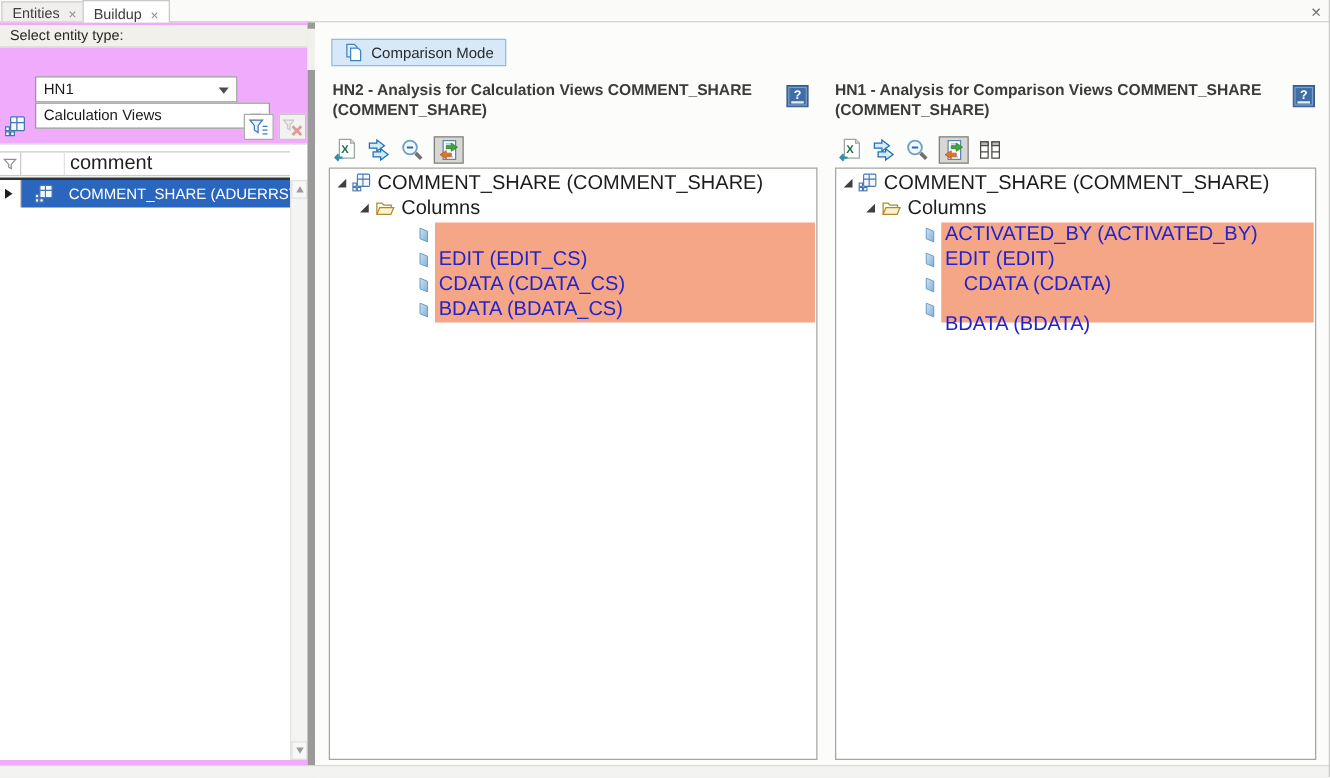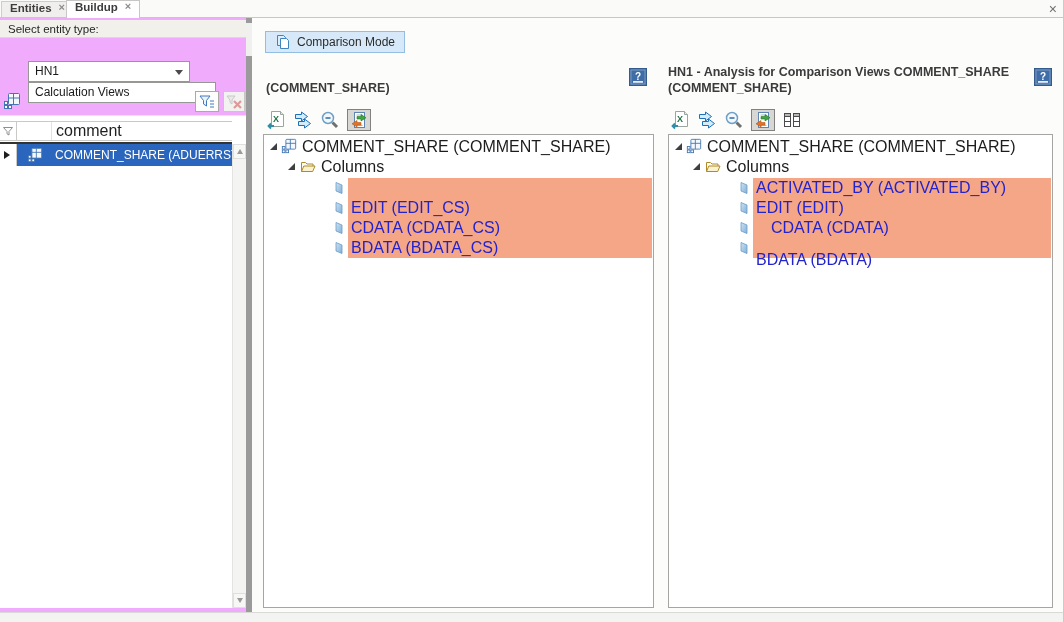--- a/index.html
+++ b/index.html
@@ -1,21 +1,21 @@
 <!DOCTYPE html>
 <html><head>
 <meta charset="utf-8">
 <style>
   html,body{margin:0;padding:0;background:#E9E9E7;}
   *{box-sizing:border-box;font-family:"Liberation Sans",sans-serif;}
   #app{position:relative;width:1064px;height:622px;background:#FCFCFB;overflow:hidden;}
 
   
   .tabbar{position:absolute;left:0;top:0;width:1064px;height:18px;background:#FAFAF8;border-bottom:1px solid #C8C7C5;}
-  .tab{position:absolute;display:flex;align-items:flex-start;gap:7px;padding:0 8px;font-size:11.5px;color:#3C3C3C;cursor:default;font-weight:bold;}
+  .tab{position:absolute;display:flex;align-items:flex-end;gap:7px;padding:0 8px;font-size:11.5px;color:#3C3C3C;cursor:default;}
   .tab.inactive{left:1px;top:1px;height:16px;background:#F0EFED;border:1px solid #CFCDCA;border-bottom:none;}
   .tab.active{left:66px;top:0;height:18px;background:#FFFFFF;border:1px solid #C8C7C5;border-bottom:none;z-index:3;}
   .tabx{font-size:11px;color:#8C8C8C;line-height:10px;}
   .win-close{position:absolute;right:7px;top:1px;font-size:14px;color:#6F6F6F;}
 
   
   .sidebar{position:absolute;left:0;top:18px;width:246px;height:594px;background:#f0abfc;}
   .sb-header{position:absolute;left:0;top:2px;width:246px;height:18px;background:#F1F0EB;border-bottom:1px solid #DBD9D3;line-height:18px;padding-left:8px;font-size:11.5px;color:#262626;}
   .combo{position:absolute;background:#FFF;border:1px solid #979795;height:21px;line-height:19px;font-size:12px;color:#1A1A1A;padding-left:6px;}
   .combo .arr-down{position:absolute;right:6px;top:8px;}
@@ -188,21 +188,21 @@
 
     <div class="cmp-btn">
       <svg width="16" height="16" viewBox="0 0 16 16">
         <path d="M2.5 1.5 h6 l2 2 v8 h-8 z" fill="#DDEEFA" stroke="#3F84BF"></path>
         <path d="M5.5 4.5 h6 l2 2 v8 h-8 z" fill="#FFFFFF" stroke="#3F84BF"></path>
       </svg>
       <span>Comparison Mode</span>
     </div>
 
     <div class="panel-title pt-left">
-      <br>
+      <span>HN2 - Analysis for Calculation Views COMMENT_SHARE</span><br>
       <span>(COMMENT_SHARE)</span>
     </div>
     <div class="help help-left">
       <svg width="18" height="18" viewBox="0 0 18 18">
         <rect x="0.5" y="0.5" width="17" height="17" fill="#3E6DA8" stroke="#335B8C"></rect>
         <rect x="2" y="2" width="14" height="14" fill="none" stroke="#7F9BBF"></rect>
         <rect x="4" y="13" width="10" height="1.8" fill="#E6ECF4"></rect>
         <text x="9" y="11.5" text-anchor="middle" font-size="10" font-weight="bold" fill="#FFFFFF">?</text>
       </svg>
     </div>

